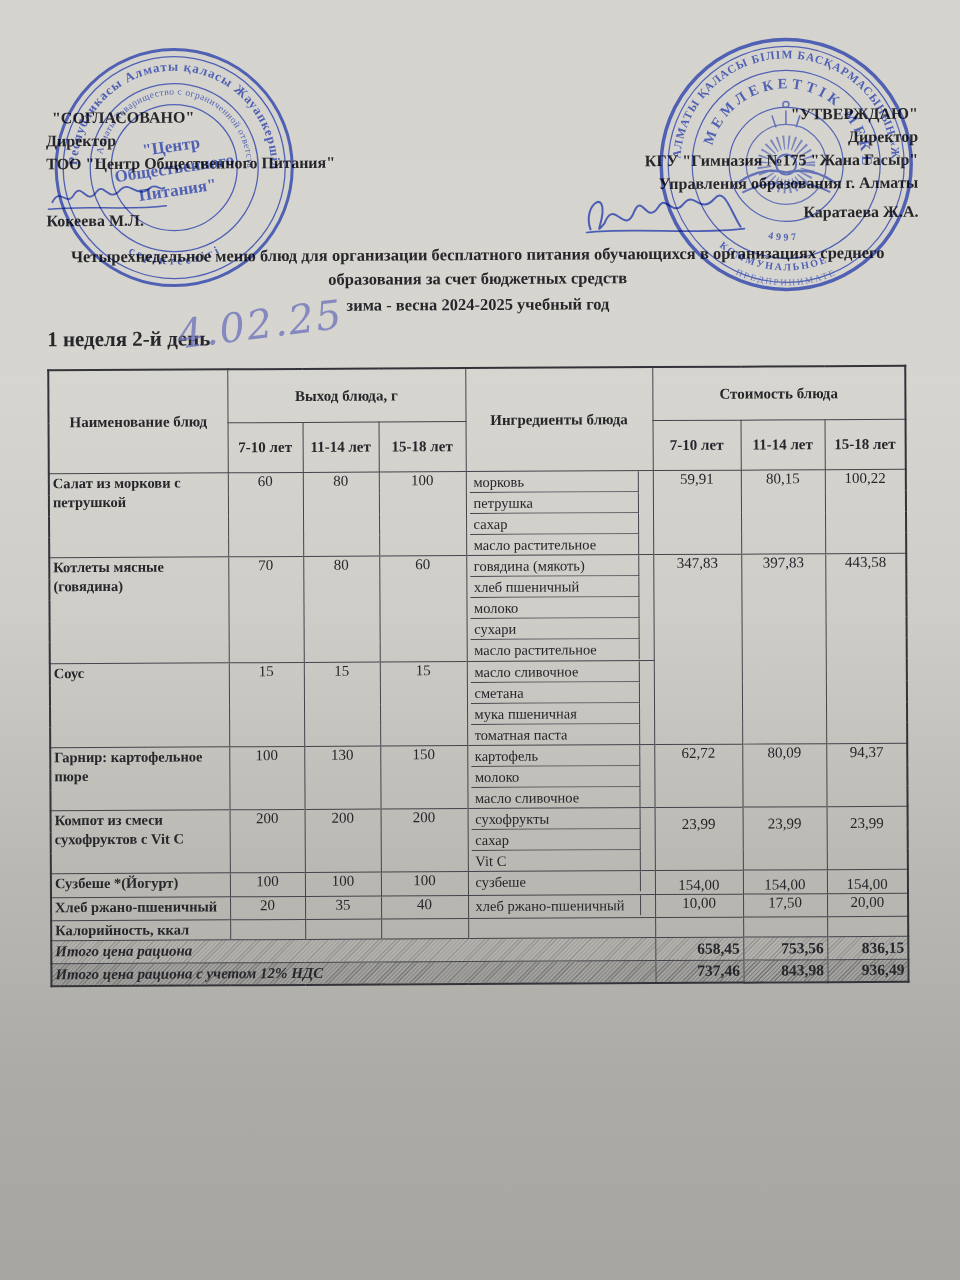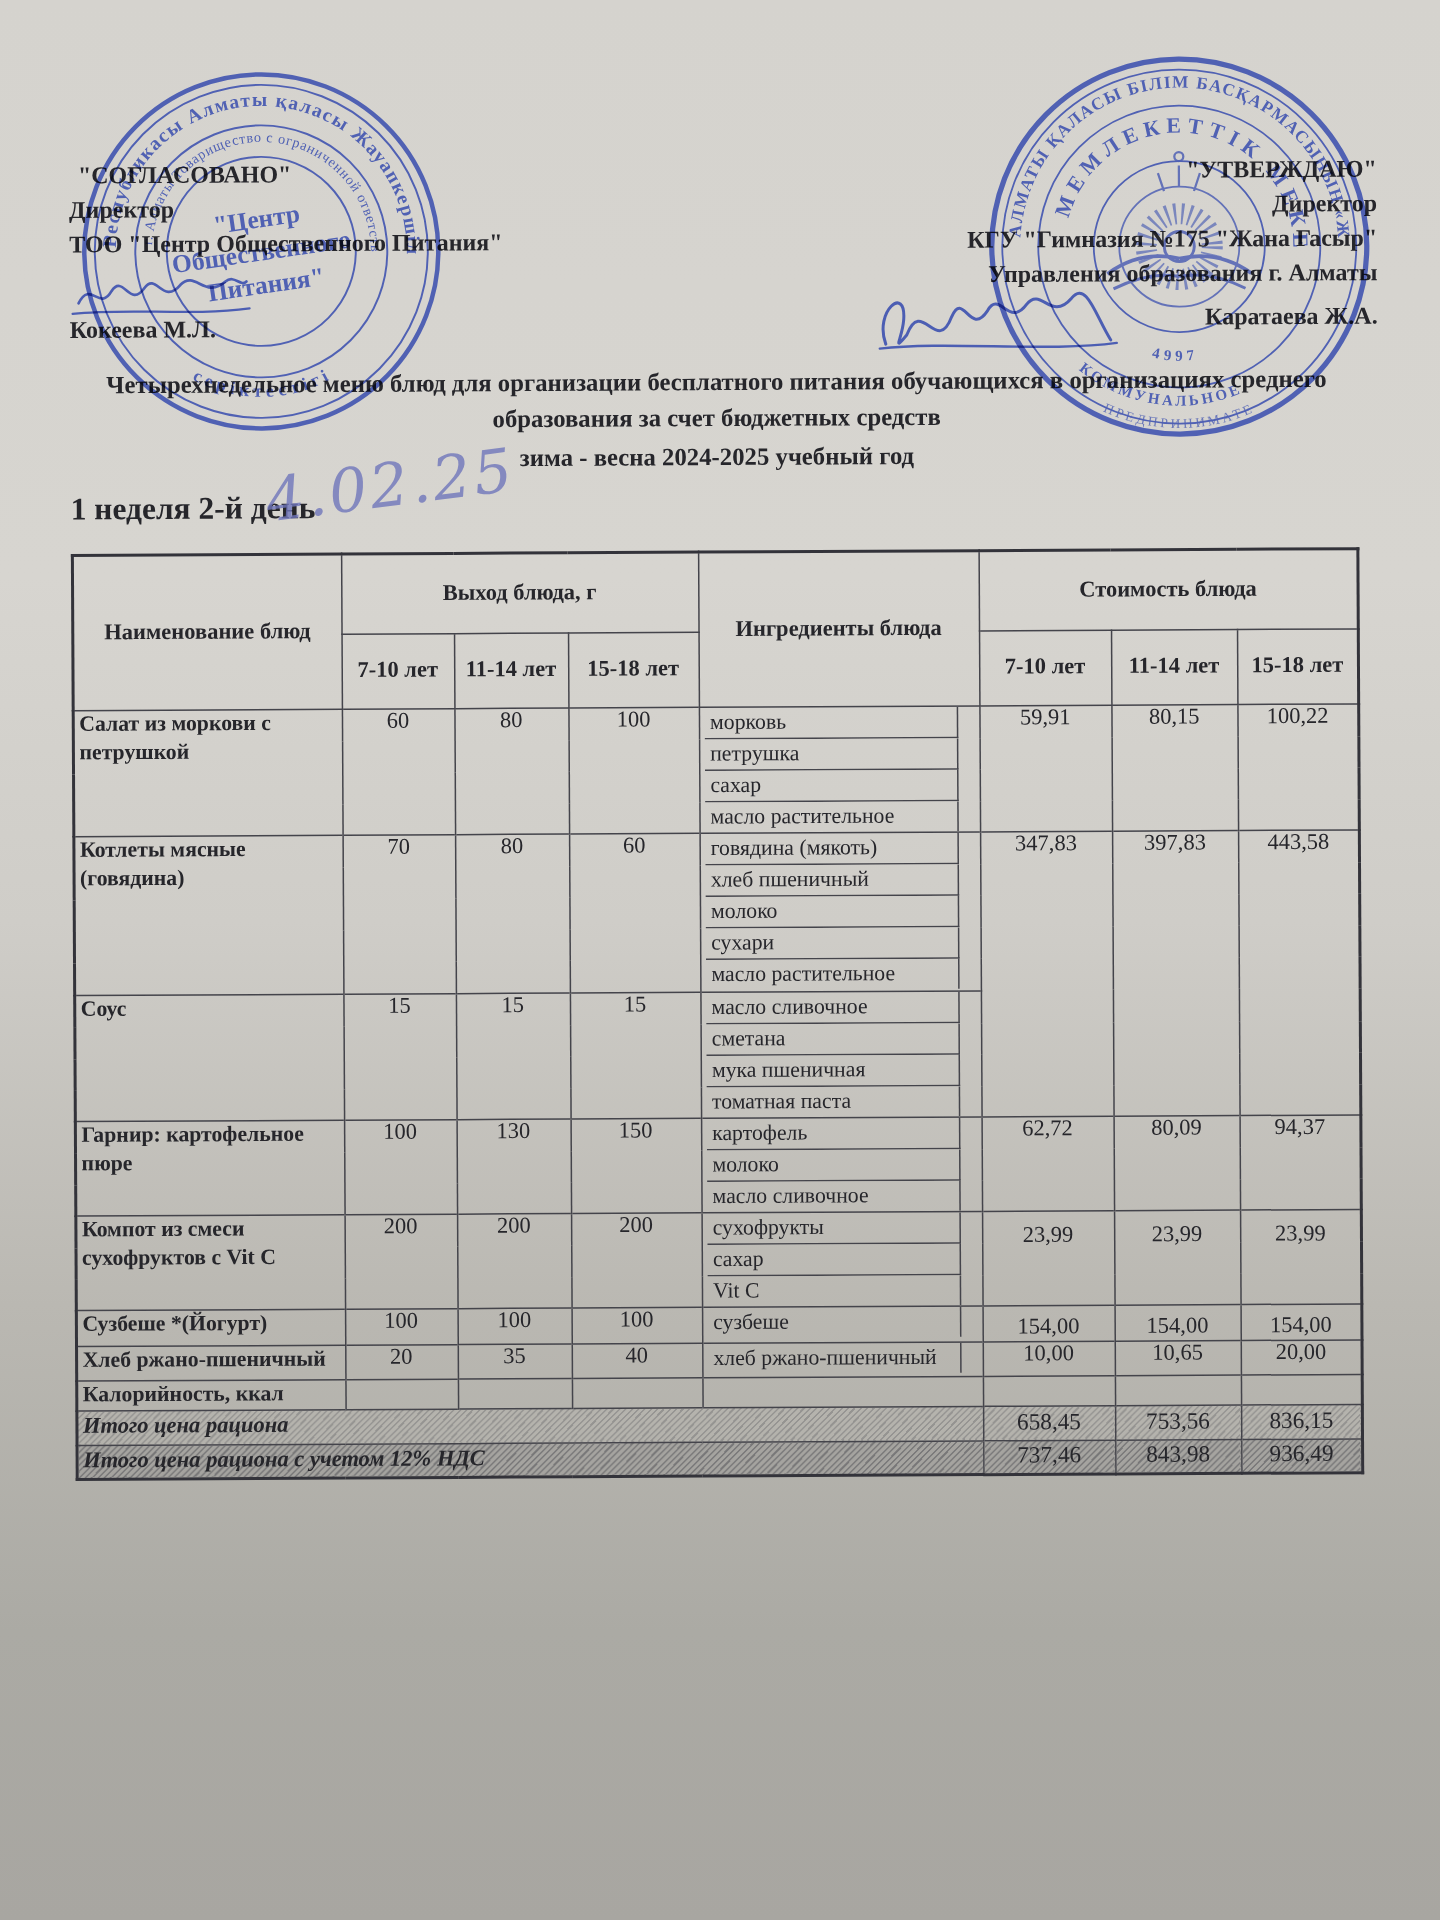--- a/index.html
+++ b/index.html
@@ -38,21 +38,21 @@
   td.dish{vertical-align:top;text-align:left;line-height:19px;padding:1px 4px;font-weight:bold;}
   td.num{vertical-align:top;text-align:center;font-size:15px;padding-top:2px;}
   td.ingc{padding:0;vertical-align:top;}
   .ing{margin-right:11px;border-right:1px solid #44444b;border-bottom:1px solid #44444b;
     padding:1px 4px;height:100%;box-sizing:border-box;line-height:18px;}
   .ing.last{border-bottom:none;}
   td.bold{font-weight:bold;}
   .h21{height:21px}.h19{height:19px}.h17{height:17px}.h24{height:24px}.h23{height:23px}.h20{height:20px}
   .hr1{height:53px}.hr2{height:50px}
   td.tlabel{font-weight:bold;font-style:italic;font-size:15px;padding-left:5px;vertical-align:middle;}
-  td.tval{font-weight:normal;font-size:15.5px;text-align:center;padding-right:7px;vertical-align:middle;}
+  td.tval{font-weight:bold;font-size:15.5px;text-align:right;padding-right:7px;vertical-align:middle;}
   .hatch1{background-image:repeating-linear-gradient(135deg,rgba(75,75,82,.30) 0 1px,rgba(0,0,0,0) 1px 3px);}
   .hatch2{background-color:rgba(95,95,102,.16);
     background-image:repeating-linear-gradient(135deg,rgba(65,65,72,.45) 0 1px,rgba(0,0,0,0) 1px 3px);}
 
   
   .stamp{position:absolute;mix-blend-mode:multiply;opacity:.88;}
   .stamp-left{left:50px;top:40px;}
   .stamp-right{left:656px;top:34px;}
   .sig{position:absolute;mix-blend-mode:multiply;}
   .sig-left{left:48px;top:176px;}
@@ -272,21 +272,21 @@
 
       <tr class="gs h23">
         <td class="dish">Хлеб ржано-пшеничный</td>
         <td class="num">20</td>
         <td class="num">35</td>
         <td class="num">40</td>
         <td class="ingc">
             <div class="ing last">хлеб ржано-пшеничный</div>
           </td>
         <td class="num">10,00</td>
-        <td class="num">10,65</td>
+        <td class="num">17,50</td>
         <td class="num">20,00</td>
       </tr>
 
       <tr class="gs h20">
         <td class="dish bold">Калорийность, ккал</td>
         <td class="num"></td>
         <td class="num"></td>
         <td class="num"></td>
         <td class="ingc"></td>
         <td class="num"></td>

